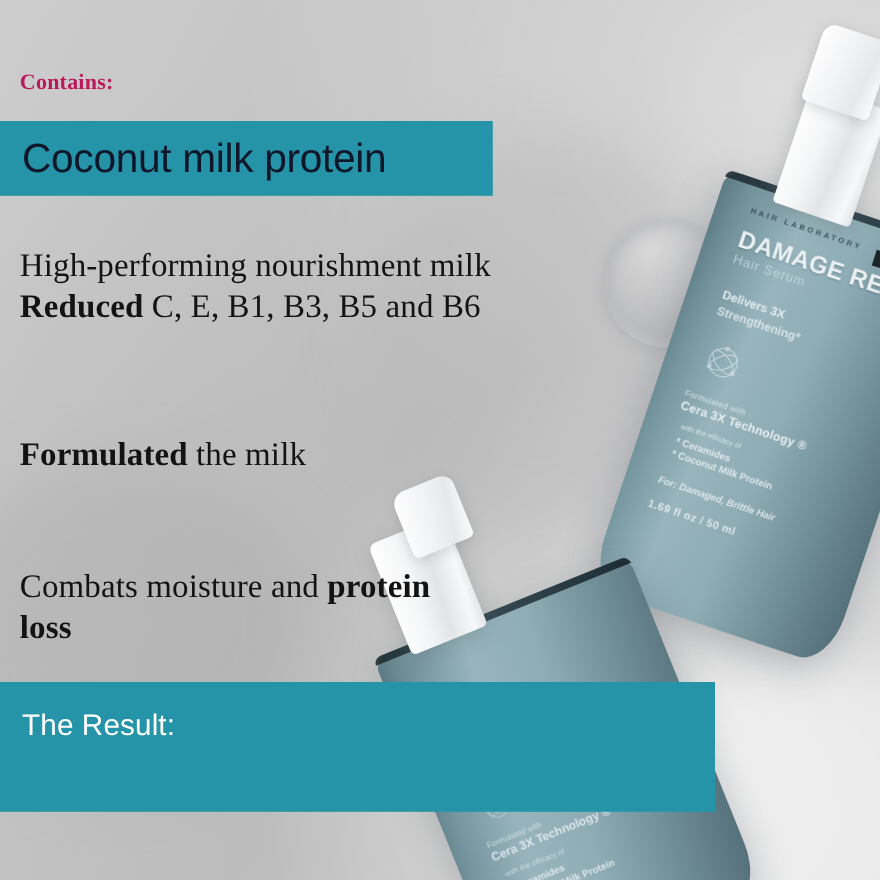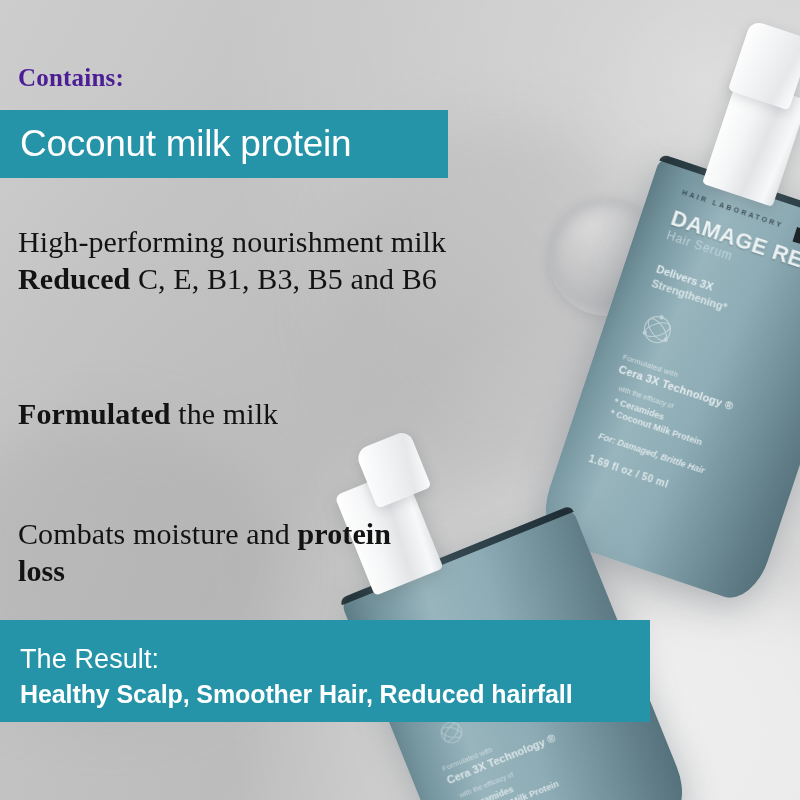--- a/index.html
+++ b/index.html
@@ -130,50 +130,50 @@
     position:absolute; inset:0;
     font-family:"Liberation Sans", sans-serif;
     color:#e8eff1; opacity:0.85; pointer-events:none;
   }
   #bottle2 .l { position:absolute; white-space:nowrap; filter:blur(0.4px); }
 
   
   .contains {
     position:absolute; left:18px; top:64px;
     font-family:"Liberation Serif", serif;
-    font-weight:700; font-size:25px; color:#4c1d95;
+    font-weight:700; font-size:20px; color:#be185d;
     letter-spacing:0.2px;
   }
   #header-band {
     position:absolute; left:0; top:110px; width:448px; height:68px;
     background:#2694a8;
     display:flex; align-items:center;
   }
   #header-band .htext {
     font-family:"Liberation Sans", sans-serif;
-    color:#ffffff; font-size:37px; font-weight:400;
+    color:#0f172a; font-size:37px; font-weight:400;
     padding-left:20px; letter-spacing:-0.3px;
     white-space:nowrap;
   }
 
   .para {
     position:absolute; left:18px;
     font-family:"Liberation Serif", serif;
     color:#131313;
     font-size:30px;
     line-height:1.22;
     letter-spacing:0.1px;
   }
   .para b { font-weight:700; }
   #para1 { top:224px; width:470px; }
   #para2 { top:396px; width:430px; }
   #para3 { top:480px; width:400px;margin-top:36px; }
 
   #result-band {
-    position:absolute; left:0; top:620px; width:650px; height:102px;
+    position:absolute; left:0; top:620px; width:650px; height:118px;
     background:#2694a8;
     font-family:"Liberation Sans", sans-serif;
     color:#ffffff;
     padding:24px 0 0 20px;
   }
   #result-band .r-title { font-size:27px; font-weight:400; letter-spacing:0.1px; line-height:1.18; }
   #result-band .r-sub   { font-size:25px; font-weight:700; letter-spacing:-0.1px; line-height:1.2; margin-top:3px; }
 </style>
 </head>
 <body>
@@ -264,14 +264,13 @@
 <div id="header-band">
   <span class="htext">Coconut milk protein</span>
 </div>
 
 <div class="para" id="para1"><span>High-performing nourishment milk </span><b>Reduced</b><span> C, E, B1, B3, B5 and B6</span></div>
 <div class="para" id="para2"><b>Formulated</b><span> the milk</span></div>
 <div class="para" id="para3"><span>Combats moisture and </span><b>protein loss</b></div>
 
 <div id="result-band">
   <div class="r-title">The Result:</div>
-  <div class="r-sub">Healthy Scalp, Smoother Hair, Reduced hairfall</div>
 </div>
 
 </body></html>

